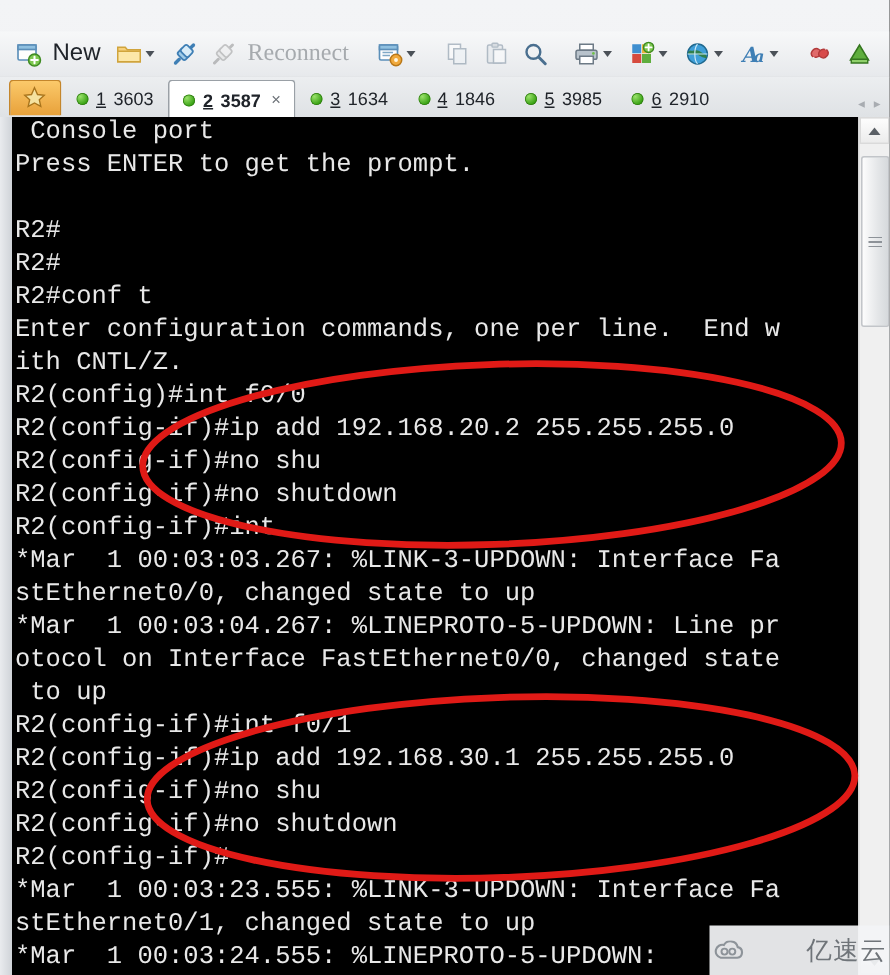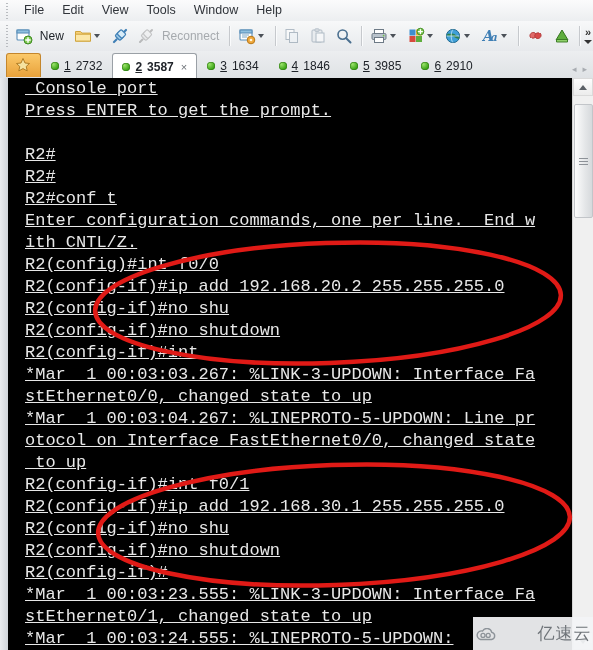--- a/index.html
+++ b/index.html
@@ -32,22 +32,22 @@
     position:absolute;left:0;top:21px;width:593px;height:30px;
     background:linear-gradient(#f7f8f9,#e7e9ec);
     border-bottom:1px solid #c9ccd0;
     display:flex;align-items:center;
   }
   .tgrip{width:8px;height:22px;margin-left:3px;margin-right:3px;
     background-image:repeating-linear-gradient(to bottom,#b9bcc0 0 1px,transparent 1px 3px);
     background-size:2px 100%;background-repeat:no-repeat;background-position:3px 0;}
   .tbtn{display:flex;align-items:center;height:24px;padding:0 2px;margin:0 1px;
         border:1px solid transparent;border-radius:2px;cursor:default;}
-  .tbtn .lbl{font-size:12px;color:#20242a;margin-left:7px;margin-right:2px;}
-  .tbtn.dis .lbl{color:#a6aaae;}
+  .tbtn .lbl{font-size:16px;color:#20242a;margin-left:7px;margin-right:2px;}
+  .tbtn.dis .lbl{color:#a6aaae;font-family:Liberation Serif, serif;}
   .caret{width:0;height:0;border-left:3px solid transparent;border-right:3px solid transparent;
          border-top:4px solid #4b5158;margin:0 3px 0 2px;}
   .tsep{width:1px;height:20px;background:#c6c9cd;margin:0 4px;
         box-shadow:1px 0 0 #fafbfc;}
   .icon{width:18px;height:18px;display:inline-block;position:relative;}
   .overflow{margin-left:auto;display:flex;flex-direction:column;align-items:center;
             justify-content:center;width:16px;height:28px;cursor:default;}
   .overflow .ch{font-size:11px;color:#333;line-height:9px;font-weight:bold;}
   .overflow .cd{width:0;height:0;border-left:4px solid transparent;border-right:4px solid transparent;
                 border-top:4px solid #333;margin-top:3px;}
@@ -95,21 +95,21 @@
   .leftrail{position:absolute;left:0;top:0;width:8px;height:572px;
     background:linear-gradient(to right,#e9ebee,#cfd3d8);}
   .term{
     position:absolute;left:8px;top:0;width:565px;height:572px;
     background:#000;color:#e8e8e8;
     font-family:"Liberation Mono","DejaVu Sans Mono",monospace;
     font-size:17px;line-height:22px;
     overflow:hidden;white-space:pre;
     letter-spacing:0px;
   }
-  .term .ln{height:22px;padding-left:17px;text-decoration:underline;}
+  .term .ln{height:22px;padding-left:2px;}
 
   
   .vsb{position:absolute;right:0;top:0;width:20px;height:572px;
        background:#f0f0f0;border-left:1px solid #d6d6d6;}
   .sbtn{width:20px;height:18px;background:linear-gradient(#fdfdfd,#ececec);
         border:1px solid #dadada;box-sizing:border-box;
         display:flex;align-items:center;justify-content:center;cursor:default;}
   .sbtn.down{position:absolute;bottom:0;left:0;}
   .sarrow-up{width:0;height:0;border-left:4px solid transparent;border-right:4px solid transparent;
              border-bottom:5px solid #5b6066;}
@@ -131,29 +131,20 @@
       display:flex;align-items:center;justify-content:center;gap:4px;}
   .wm .cloud{width:22px;height:13px;position:relative;}
   .wm .wtext{font-size:17px;color:#6f7479;letter-spacing:1px;
              font-family:Liberation Mono, monospace;margin-left:37px;}
 </style>
 </head>
 <body>
 
 <div id="app">
 
-  <div class="menubar">
-    <div class="gripv"></div>
-    <div class="menuitem">File</div>
-    <div class="menuitem">Edit</div>
-    <div class="menuitem">View</div>
-    <div class="menuitem">Tools</div>
-    <div class="menuitem">Window</div>
-    <div class="menuitem">Help</div>
-  </div>
 
   <div class="toolbar">
     <div class="tgrip"></div>
 
     <div class="tbtn">
       <span class="icon">
         <svg width="18" height="18" viewBox="0 0 18 18">
           <rect x="2" y="3" width="12" height="10" rx="1" fill="#fefefe" stroke="#5b8fb9" stroke-width="1.1"></rect>
           <rect x="2" y="3" width="12" height="3" fill="#8fc0e0" stroke="#5b8fb9" stroke-width="1.1"></rect>
           <circle cx="13" cy="13" r="4" fill="#7ec850" stroke="#3e8a22" stroke-width="1"></circle>
@@ -327,21 +318,21 @@
       <span class="icon">
         <svg width="16" height="16" viewBox="0 0 16 16">
           <path d="M8 1.5 10 6l4.5.5-3.3 3 1 4.4L8 11.6 3.8 13.9l1-4.4-3.3-3L6 6z" fill="#f5e2a0" stroke="#a8741c" stroke-width=".9"></path>
         </svg>
       </span>
     </div>
 
     <div class="tab">
       <span class="dot"></span>
       <span class="tnum">1</span>
-      <span>2732</span>
+      <span>3603</span>
     </div>
 
     <div class="tab active">
       <span class="dot"></span>
       <span class="tnum">2</span>
       <span>3587</span>
       <span class="tclose">×</span>
     </div>
 
     <div class="tab">

